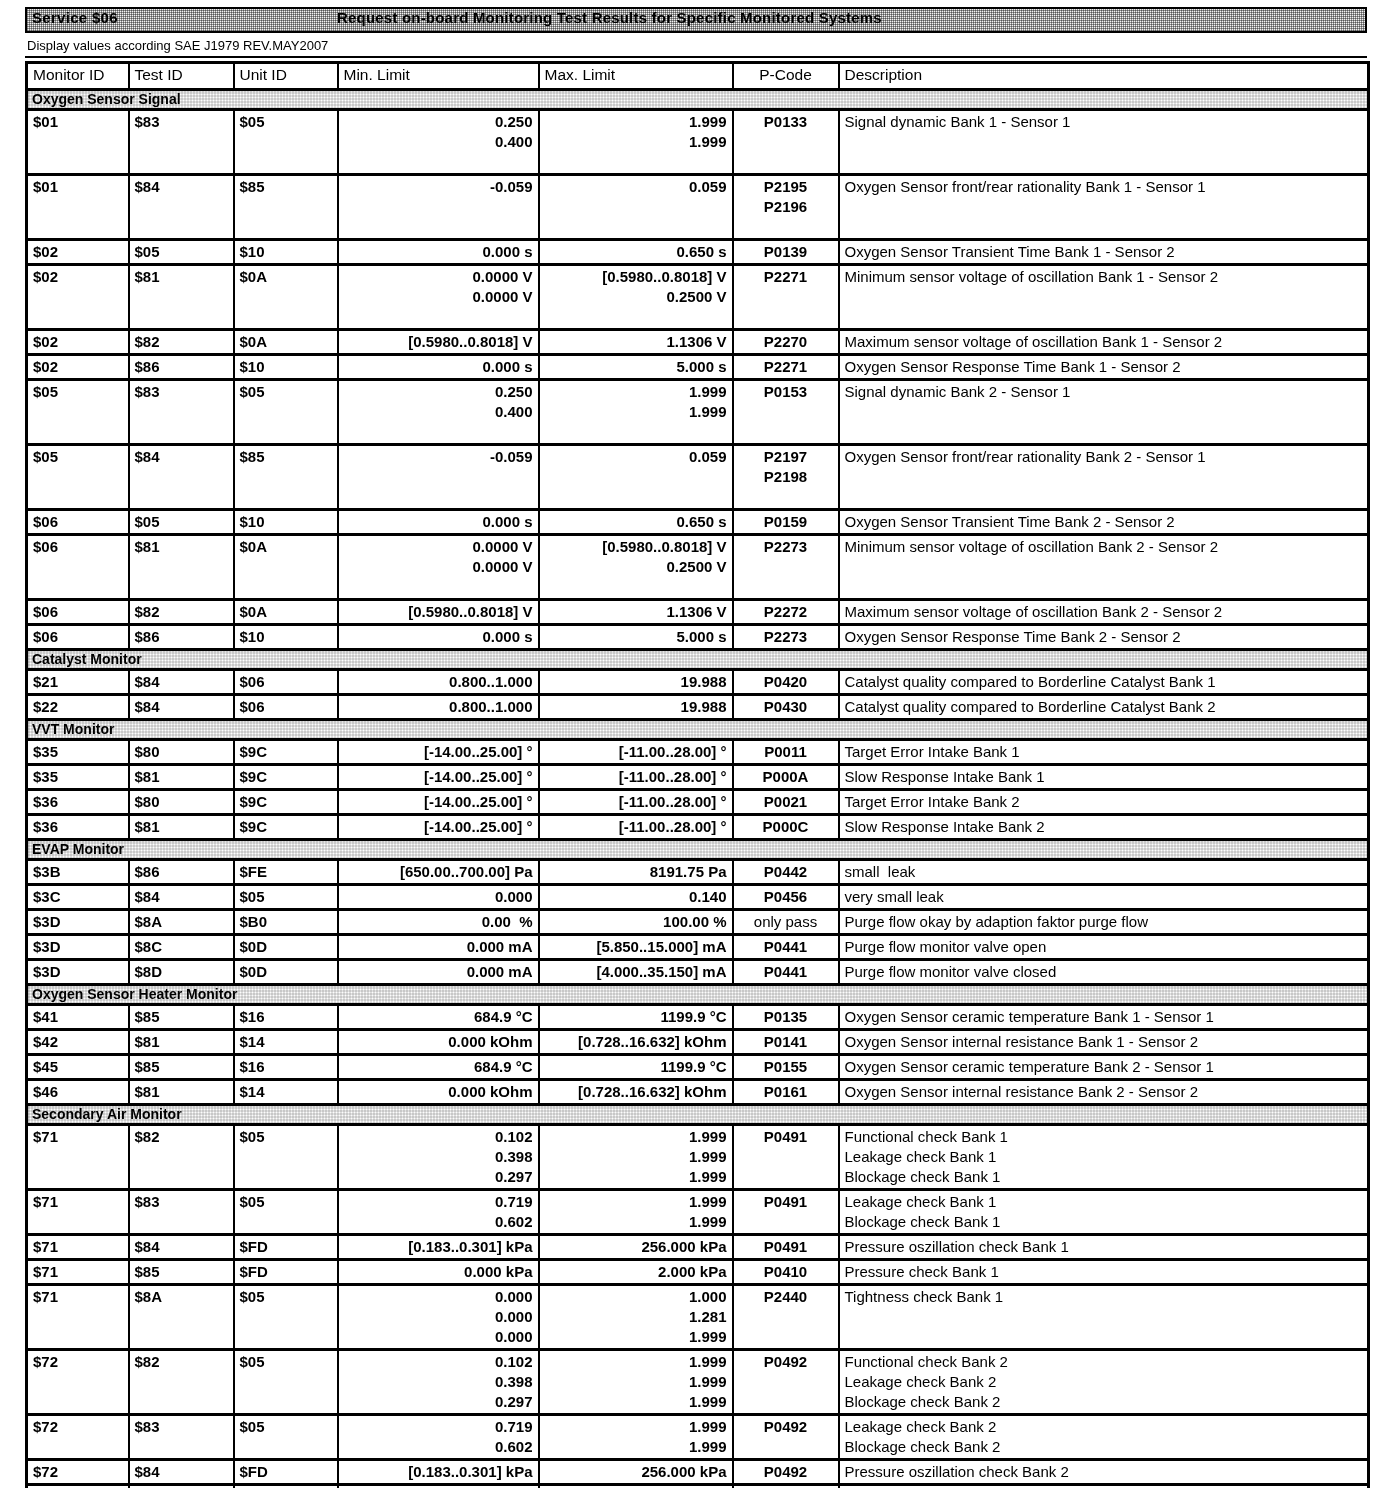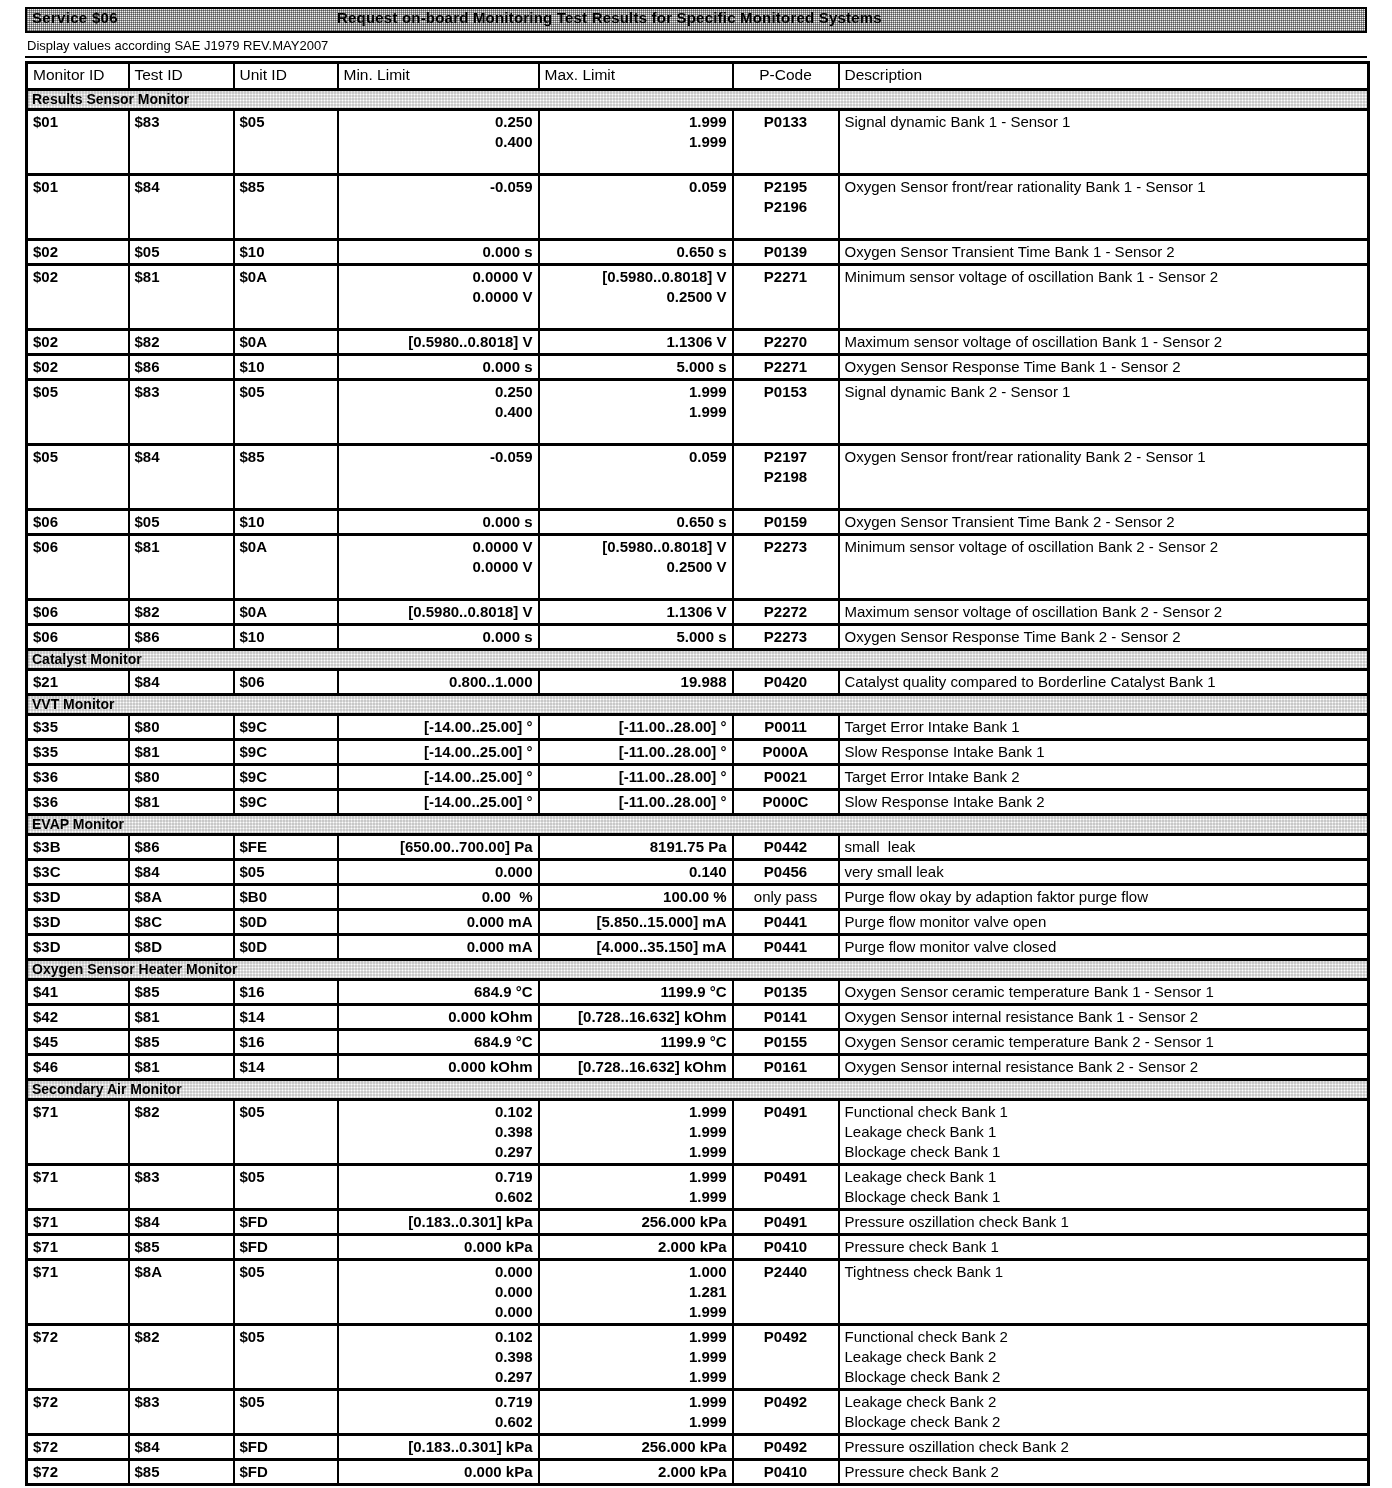--- a/index.html
+++ b/index.html
@@ -73,21 +73,21 @@
         <th class="col-test">Test ID</th>
         <th class="col-unit">Unit ID</th>
         <th class="col-min">Min. Limit</th>
         <th class="col-max">Max. Limit</th>
         <th class="col-pcode">P-Code</th>
         <th class="col-description">Description</th>
       </tr>
     </thead>
     <tbody>
         <tr class="section-row">
-          <td colspan="7">Results Sensor Monitor</td>
+          <td colspan="7">Oxygen Sensor Signal</td>
         </tr>
         <tr>
           <td class="col-monitor">
             <div class="line">$01</div>
           </td>
           <td class="col-test">
             <div class="line">$83</div>
           </td>
           <td class="col-unit">
             <div class="line">$05</div>
@@ -393,20 +393,43 @@
           <td class="col-max">
             <div class="line">19.988</div>
           </td>
           <td class="col-pcode">
             <div class="line">P0420</div>
           </td>
           <td class="col-description">
             <div class="line">Catalyst quality compared to Borderline Catalyst Bank 1</div>
           </td>
         </tr>
+        <tr>
+          <td class="col-monitor">
+            <div class="line">$22</div>
+          </td>
+          <td class="col-test">
+            <div class="line">$84</div>
+          </td>
+          <td class="col-unit">
+            <div class="line">$06</div>
+          </td>
+          <td class="col-min">
+            <div class="line">0.800..1.000</div>
+          </td>
+          <td class="col-max">
+            <div class="line">19.988</div>
+          </td>
+          <td class="col-pcode">
+            <div class="line">P0430</div>
+          </td>
+          <td class="col-description">
+            <div class="line">Catalyst quality compared to Borderline Catalyst Bank 2</div>
+          </td>
+        </tr>
         <tr class="section-row">
           <td colspan="7">VVT Monitor</td>
         </tr>
         <tr>
           <td class="col-monitor">
             <div class="line">$35</div>
           </td>
           <td class="col-test">
             <div class="line">$80</div>
           </td>

